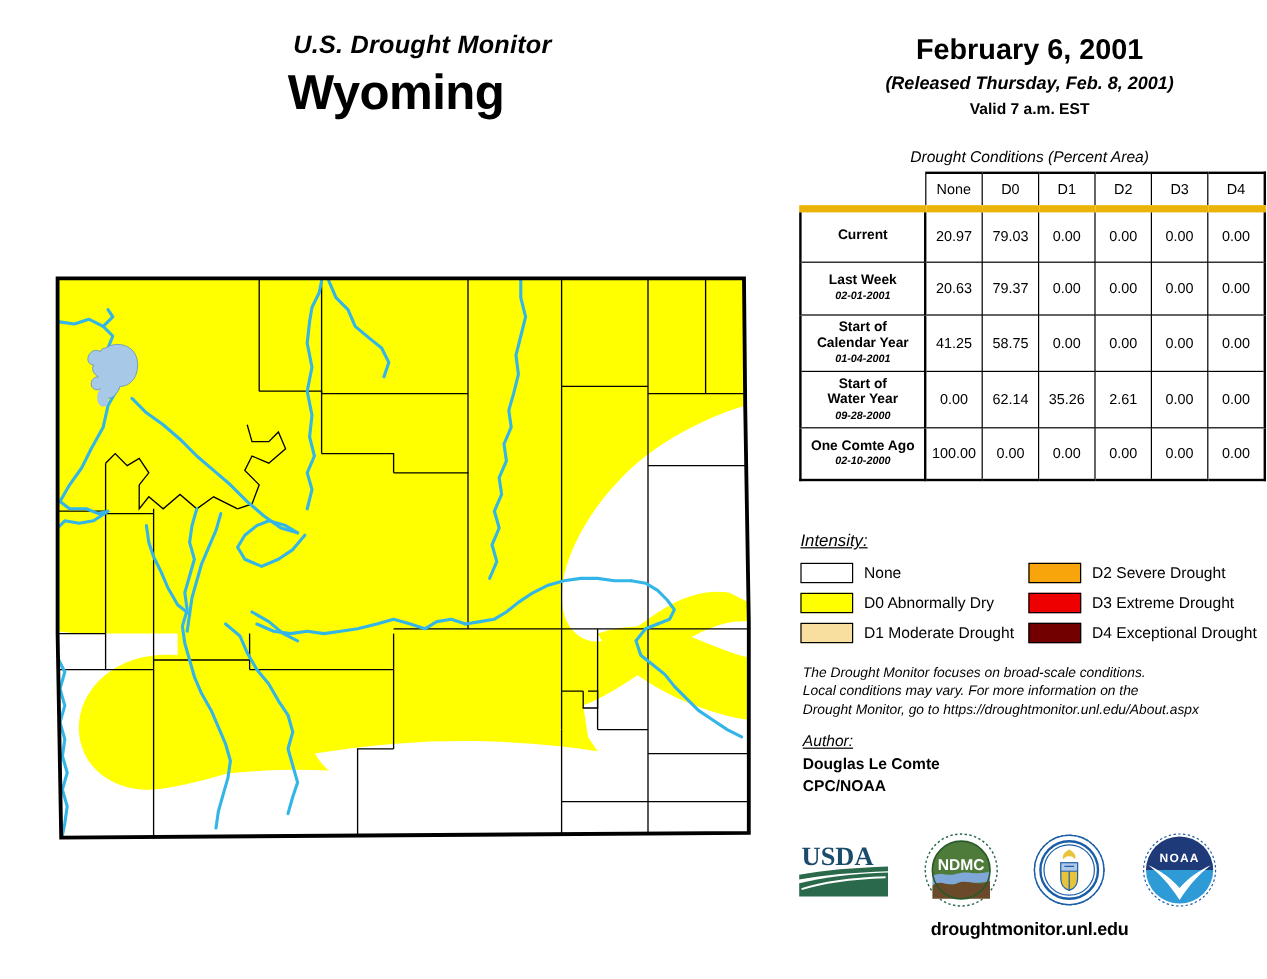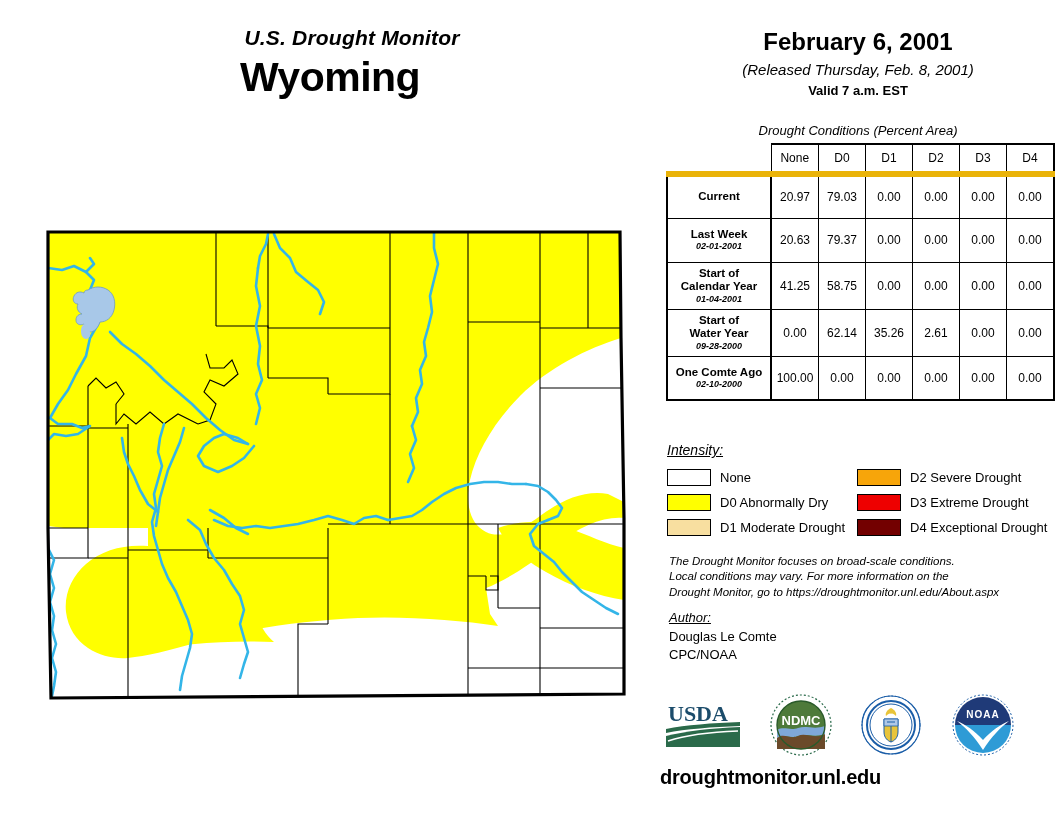--- a/index.html
+++ b/index.html
@@ -51,21 +51,21 @@
     left: 660px; top: 28px;
     width: 396px;
     text-align: center;
   }
   #report-date {
     font-size: 24px;
     font-weight: bold;
   }
   #released-line {
     font-size: 15px;
-    font-weight: normal;
+    font-weight: bold;
     font-style: italic;
     margin-top: 5px;
   }
   #valid-line {
     font-size: 13px;
     font-weight: bold;
     margin-top: 5px;
   }
   #table-caption {
     position: absolute;
@@ -183,20 +183,21 @@
   }
   #author-title {
     font-size: 13px;
     font-style: italic;
     text-decoration: underline;
     margin-bottom: 3px;
   }
   #author-name, #author-org {
     font-size: 13px;
     line-height: 1.35;
+    font-weight: bold;
   }
 
   
   #logo-row {
     position: absolute;
     left: 660px; top: 692px;
     width: 390px;
     height: 66px;
     display: flex;
     align-items: center;
@@ -204,22 +205,22 @@
   .logo { flex: 0 0 auto; }
   #usda-logo { margin-left: 4px; }
   #ndmc-logo { margin-left: 26px; }
   #doc-logo  { margin-left: 28px; }
   #noaa-logo { margin-left: 30px; }
 
   #site-url {
     position: absolute;
     left: 660px; top: 766px;
     width: 396px;
-    text-align: left;
-    font-size: 20px;
+    text-align: center;
+    font-size: 15px;
     font-weight: bold;
     letter-spacing: -0.2px;
   }
 </style>
 </head>
 <body>
 
 <div id="left-titles">
   <div id="dm-supertitle">U.S. Drought Monitor</div>
   <div id="state-title">Wyoming</div>

